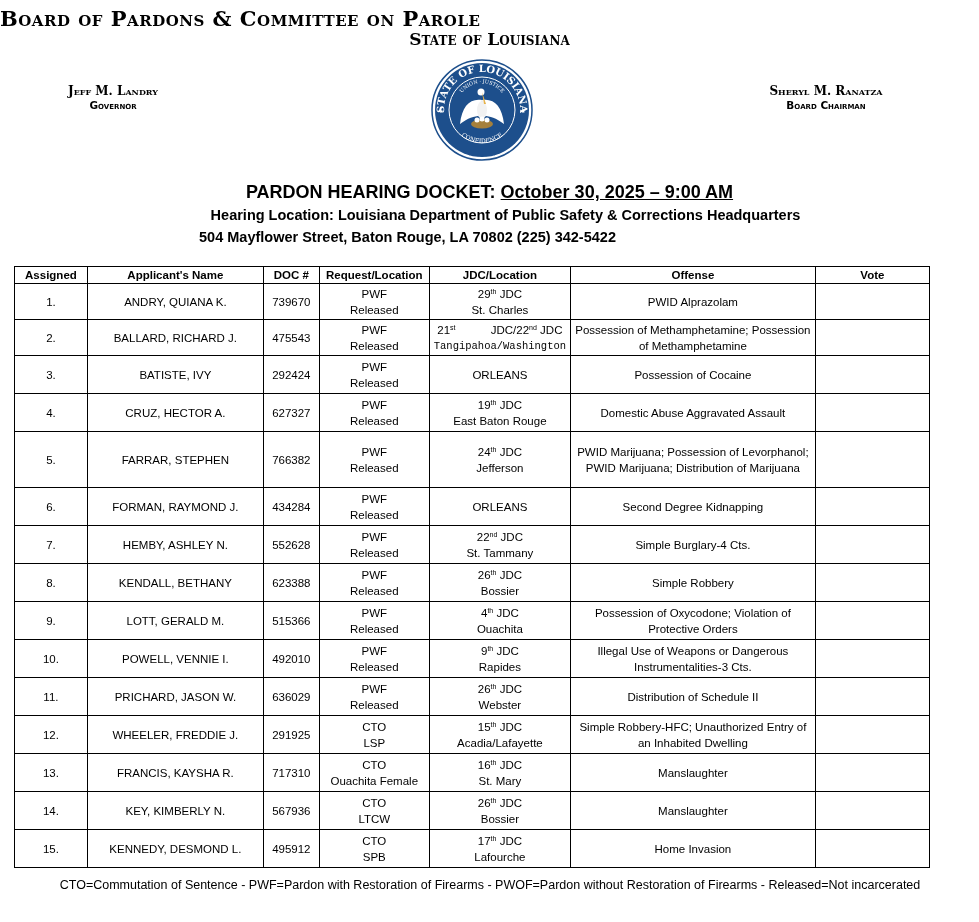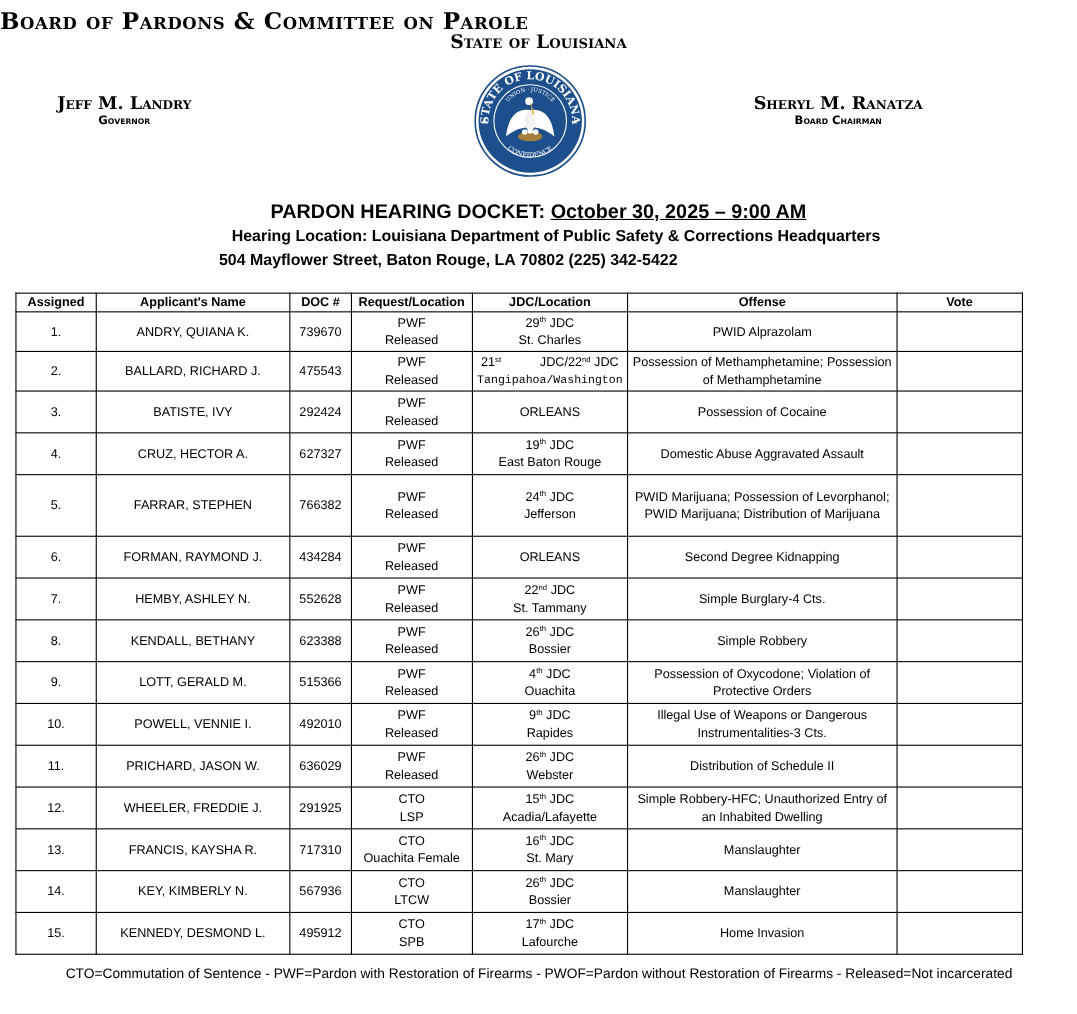--- a/index.html
+++ b/index.html
@@ -1,21 +1,21 @@
 <!DOCTYPE html>
 <html><head>
 <meta charset="utf-8">
 <style>
   html, body { margin:0; padding:0; background:#ffffff; }
   body { width:979px; height:922px; position:relative; overflow:hidden; color:#000; font-family:"Liberation Sans", sans-serif; }
   .board-title { position:absolute; top:6px; left:0; width:979px; font-size:21px; font-weight:bold; letter-spacing:0.5px; font-family:"DejaVu Serif", serif; font-variant:small-caps; }
   .state-title { position:absolute; top:29px; left:0; width:979px; text-align:center; font-size:17px; font-weight:bold; font-family:"DejaVu Serif", serif; font-variant:small-caps; }
   .gov { position:absolute; top:84px; left:38px; width:150px; text-align:center; }
-  .chair { position:absolute; top:84px; left:672px; width:180px; text-align:center; }
-  .pname { font-family:"DejaVu Serif", serif; font-variant:small-caps; font-weight:bold; font-size:16px; }
+  .chair { position:absolute; top:84px; left:736px; width:180px; text-align:center; }
+  .pname { font-family:"DejaVu Serif", serif; font-variant:small-caps; font-weight:bold; font-size:12px; }
   .ptitle { font-family:"DejaVu Sans", sans-serif; font-variant:small-caps; font-weight:bold; font-size:10.5px; margin-top:1px; }
   .seal { position:absolute; top:58px; left:430px; width:104px; height:104px; }
   .docket-title { position:absolute; top:182px; left:0; width:979px; text-align:center; font-size:18px; font-weight:bold; }
   .docket-title .u { text-decoration:underline; }
   .loc1 { position:absolute; top:207px; left:16px; width:979px; text-align:center; font-size:14.5px; font-weight:bold; }
   .loc2 { position:absolute; top:229px; left:0; width:815px; text-align:center; font-size:14.5px; font-weight:bold; }
   table.docket { position:absolute; top:266px; left:14px; width:916px; border-collapse:collapse; font-size:11.5px; }
   table.docket th, table.docket td { border:1.5px solid #000; padding:0 4px; }
   table.docket th { font-weight:bold; font-size:11.5px; height:16px; text-align:center; }
   table.docket td { text-align:center; line-height:16px; }

